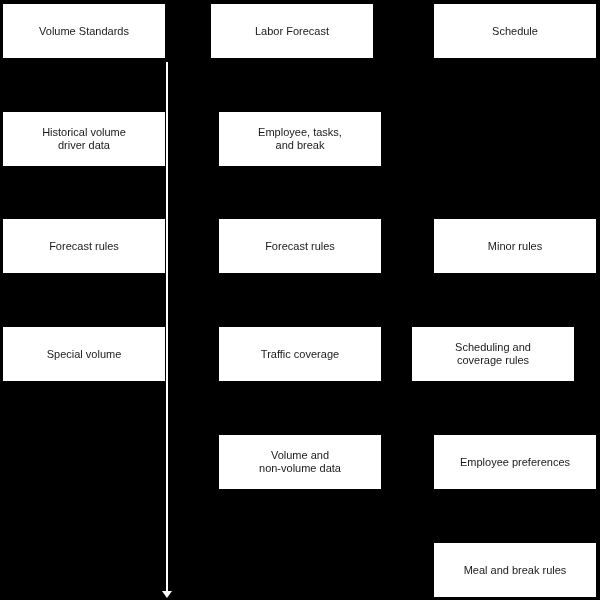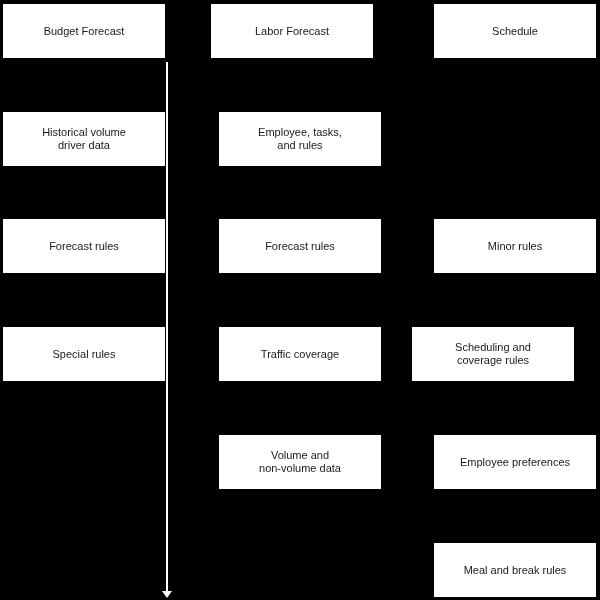--- a/index.html
+++ b/index.html
@@ -51,39 +51,39 @@
 </style>
 </head>
 <body>
 
 <div id="stage">
 
   <div class="arrow-line"></div>
   <div class="arrow-head"></div>
 
   <div class="box" style="left:3px;top:4px">
-    <span class="line">Budget Forecast</span>
+    <span class="line">Volume Standards</span>
   </div>
   <div class="box" style="left:3px;top:112px">
     <span class="line">Historical volume</span>
     <span class="line">driver data</span>
   </div>
   <div class="box" style="left:3px;top:219px">
     <span class="line">Forecast rules</span>
   </div>
   <div class="box" style="left:3px;top:327px">
-    <span class="line">Special rules</span>
+    <span class="line">Special volume</span>
   </div>
 
   <div class="box" style="left:211px;top:4px">
     <span class="line">Labor Forecast</span>
   </div>
   <div class="box" style="left:219px;top:112px">
     <span class="line">Employee, tasks,</span>
-    <span class="line">and rules</span>
+    <span class="line">and break</span>
   </div>
   <div class="box" style="left:219px;top:219px">
     <span class="line">Forecast rules</span>
   </div>
   <div class="box" style="left:219px;top:327px">
     <span class="line">Traffic coverage</span>
   </div>
   <div class="box" style="left:219px;top:435px">
     <span class="line">Volume and</span>
     <span class="line">non-volume data</span>

